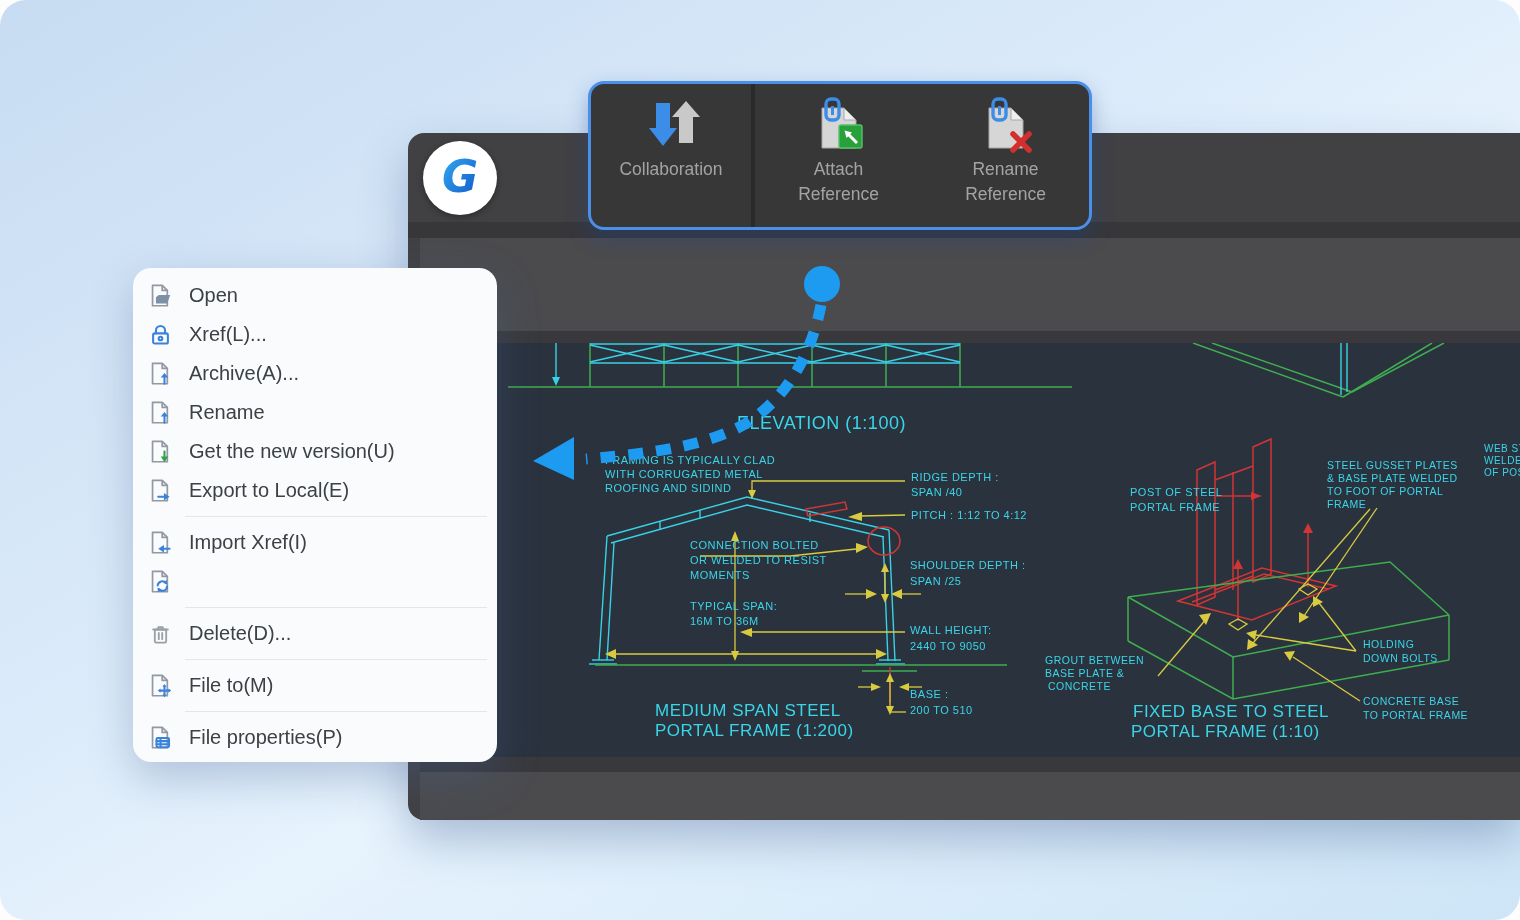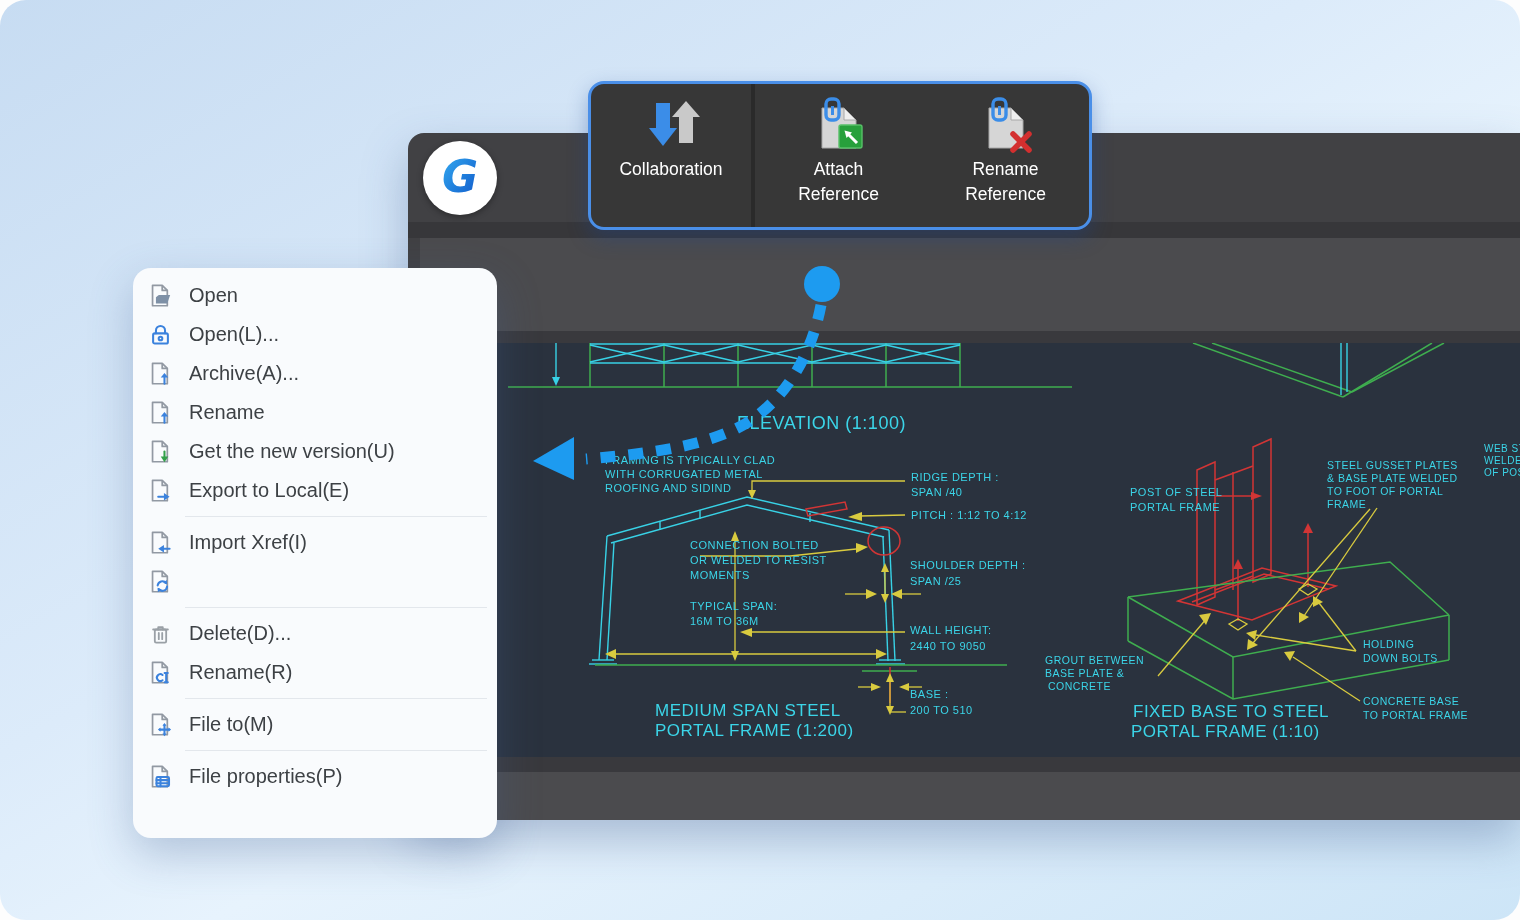--- a/index.html
+++ b/index.html
@@ -24,27 +24,27 @@
 
   
   .toolbar-popup{position:absolute;left:588px;top:81px;width:504px;height:149px;
     background:#373737;border:3px solid #4a8fe8;border-radius:16px;display:flex;
     box-shadow:0 8px 20px rgba(25,70,150,.35);z-index:30;}
   .tb-btn{display:flex;flex-direction:column;align-items:center;padding-top:9px;cursor:default;}
   .tb-btn.collab{flex:0 0 160px;}
   .tb-btn.small{flex:1 1 0;}
   .tb-sep{flex:0 0 4px;background:#2a2a2a;height:100%;}
   .tb-icon{height:64px;display:flex;align-items:center;justify-content:center;}
-  .tb-label{font-size:17.5px;line-height:25px;color:#ffffff;text-align:center;white-space:nowrap;}
+  .tb-label{font-size:17.5px;line-height:25px;color:#a3a3a3;text-align:center;white-space:nowrap;}
 
   
   .arrow-overlay{position:absolute;left:0;top:0;width:1520px;height:920px;z-index:40;pointer-events:none;}
 
   
-  .context-menu{position:absolute;left:133px;top:268px;width:364px;height:570px;
+  .context-menu{position:absolute;left:133px;top:268px;width:364px;height:494px;
     background:#f9fbfd;border-radius:18px;box-shadow:0 16px 44px rgba(70,100,150,.32);
     padding-top:8px;z-index:50;}
   .menu-item{height:39px;display:flex;align-items:center;padding:0 10px 0 14px;cursor:default;}
   .mi-icon{width:26px;height:26px;margin-right:16px;flex:0 0 26px;display:flex;align-items:center;justify-content:center;}
   .mi-label{font-size:20px;color:#3d4145;white-space:nowrap;}
   .menu-divider{height:1px;background:#e3e7ec;margin:6px 10px 6px 52px;}
 
   
   .cg{stroke:#3fae4f;fill:none;stroke-width:1.5;}
   .cc{stroke:#38d2e6;fill:none;stroke-width:1.4;}
@@ -321,21 +321,21 @@
     </div>
 
     <div class="menu-item">
       <span class="mi-icon">
         <svg width="25" height="25" viewBox="0 0 22 22">
           <path d="M7 10 V7.5 a4 4 0 0 1 8 0 V10" class="ic-b"></path>
           <rect x="4.5" y="10" width="13" height="9" rx="1.5" class="ic-b"></rect>
           <circle cx="11" cy="14.5" r="1.6" class="ic-b"></circle>
         </svg>
       </span>
-      <span class="mi-label">Open(L)...</span>
+      <span class="mi-label">Xref(L)...</span>
     </div>
 
     <div class="menu-item">
       <span class="mi-icon">
         <svg width="25" height="25" viewBox="0 0 22 22">
           <path d="M4 2 h8.5 l4.5 4.5 V20 H4 Z" class="ic-doc"></path>
           <path d="M12.5 2 v4.5 H17" class="ic-doc"></path>
           <line x1="14.5" y1="20" x2="14.5" y2="14" class="ic-b"></line>
           <polygon points="11.2,14.5 17.8,14.5 14.5,10.5" class="ic-bf"></polygon>
         </svg>
@@ -414,33 +414,20 @@
           <rect x="6" y="7.5" width="10" height="11.5" rx="1.2" class="ic-gray"></rect>
           <line x1="4.5" y1="7.5" x2="17.5" y2="7.5" class="ic-gray"></line>
           <path d="M9 7.5 V5.5 h4 v2" class="ic-gray"></path>
           <line x1="9.5" y1="10.5" x2="9.5" y2="16" class="ic-gray"></line>
           <line x1="12.5" y1="10.5" x2="12.5" y2="16" class="ic-gray"></line>
         </svg>
       </span>
       <span class="mi-label">Delete(D)...</span>
     </div>
 
-    <div class="menu-item">
-      <span class="mi-icon">
-        <svg width="25" height="25" viewBox="0 0 22 22">
-          <path d="M4 2 h8.5 l4.5 4.5 V20 H4 Z" class="ic-doc"></path>
-          <path d="M12.5 2 v4.5 H17" class="ic-doc"></path>
-          <path d="M12.8 13.2 a3 3 0 1 0 0 4.6" class="ic-b"></path>
-          <line x1="16" y1="11.5" x2="16" y2="19.5" class="ic-b"></line>
-          <line x1="14.6" y1="11.5" x2="17.4" y2="11.5" class="ic-b"></line>
-          <line x1="14.6" y1="19.5" x2="17.4" y2="19.5" class="ic-b"></line>
-        </svg>
-      </span>
-      <span class="mi-label">Rename(R)</span>
-    </div>
 
     <div class="menu-divider"></div>
 
     <div class="menu-item">
       <span class="mi-icon">
         <svg width="25" height="25" viewBox="0 0 22 22">
           <path d="M4 2 h8.5 l4.5 4.5 V20 H4 Z" class="ic-doc"></path>
           <path d="M12.5 2 v4.5 H17" class="ic-doc"></path>
           <line x1="14.5" y1="11.5" x2="14.5" y2="19.5" class="ic-b"></line>
           <line x1="10.5" y1="15.5" x2="18.5" y2="15.5" class="ic-b"></line>

